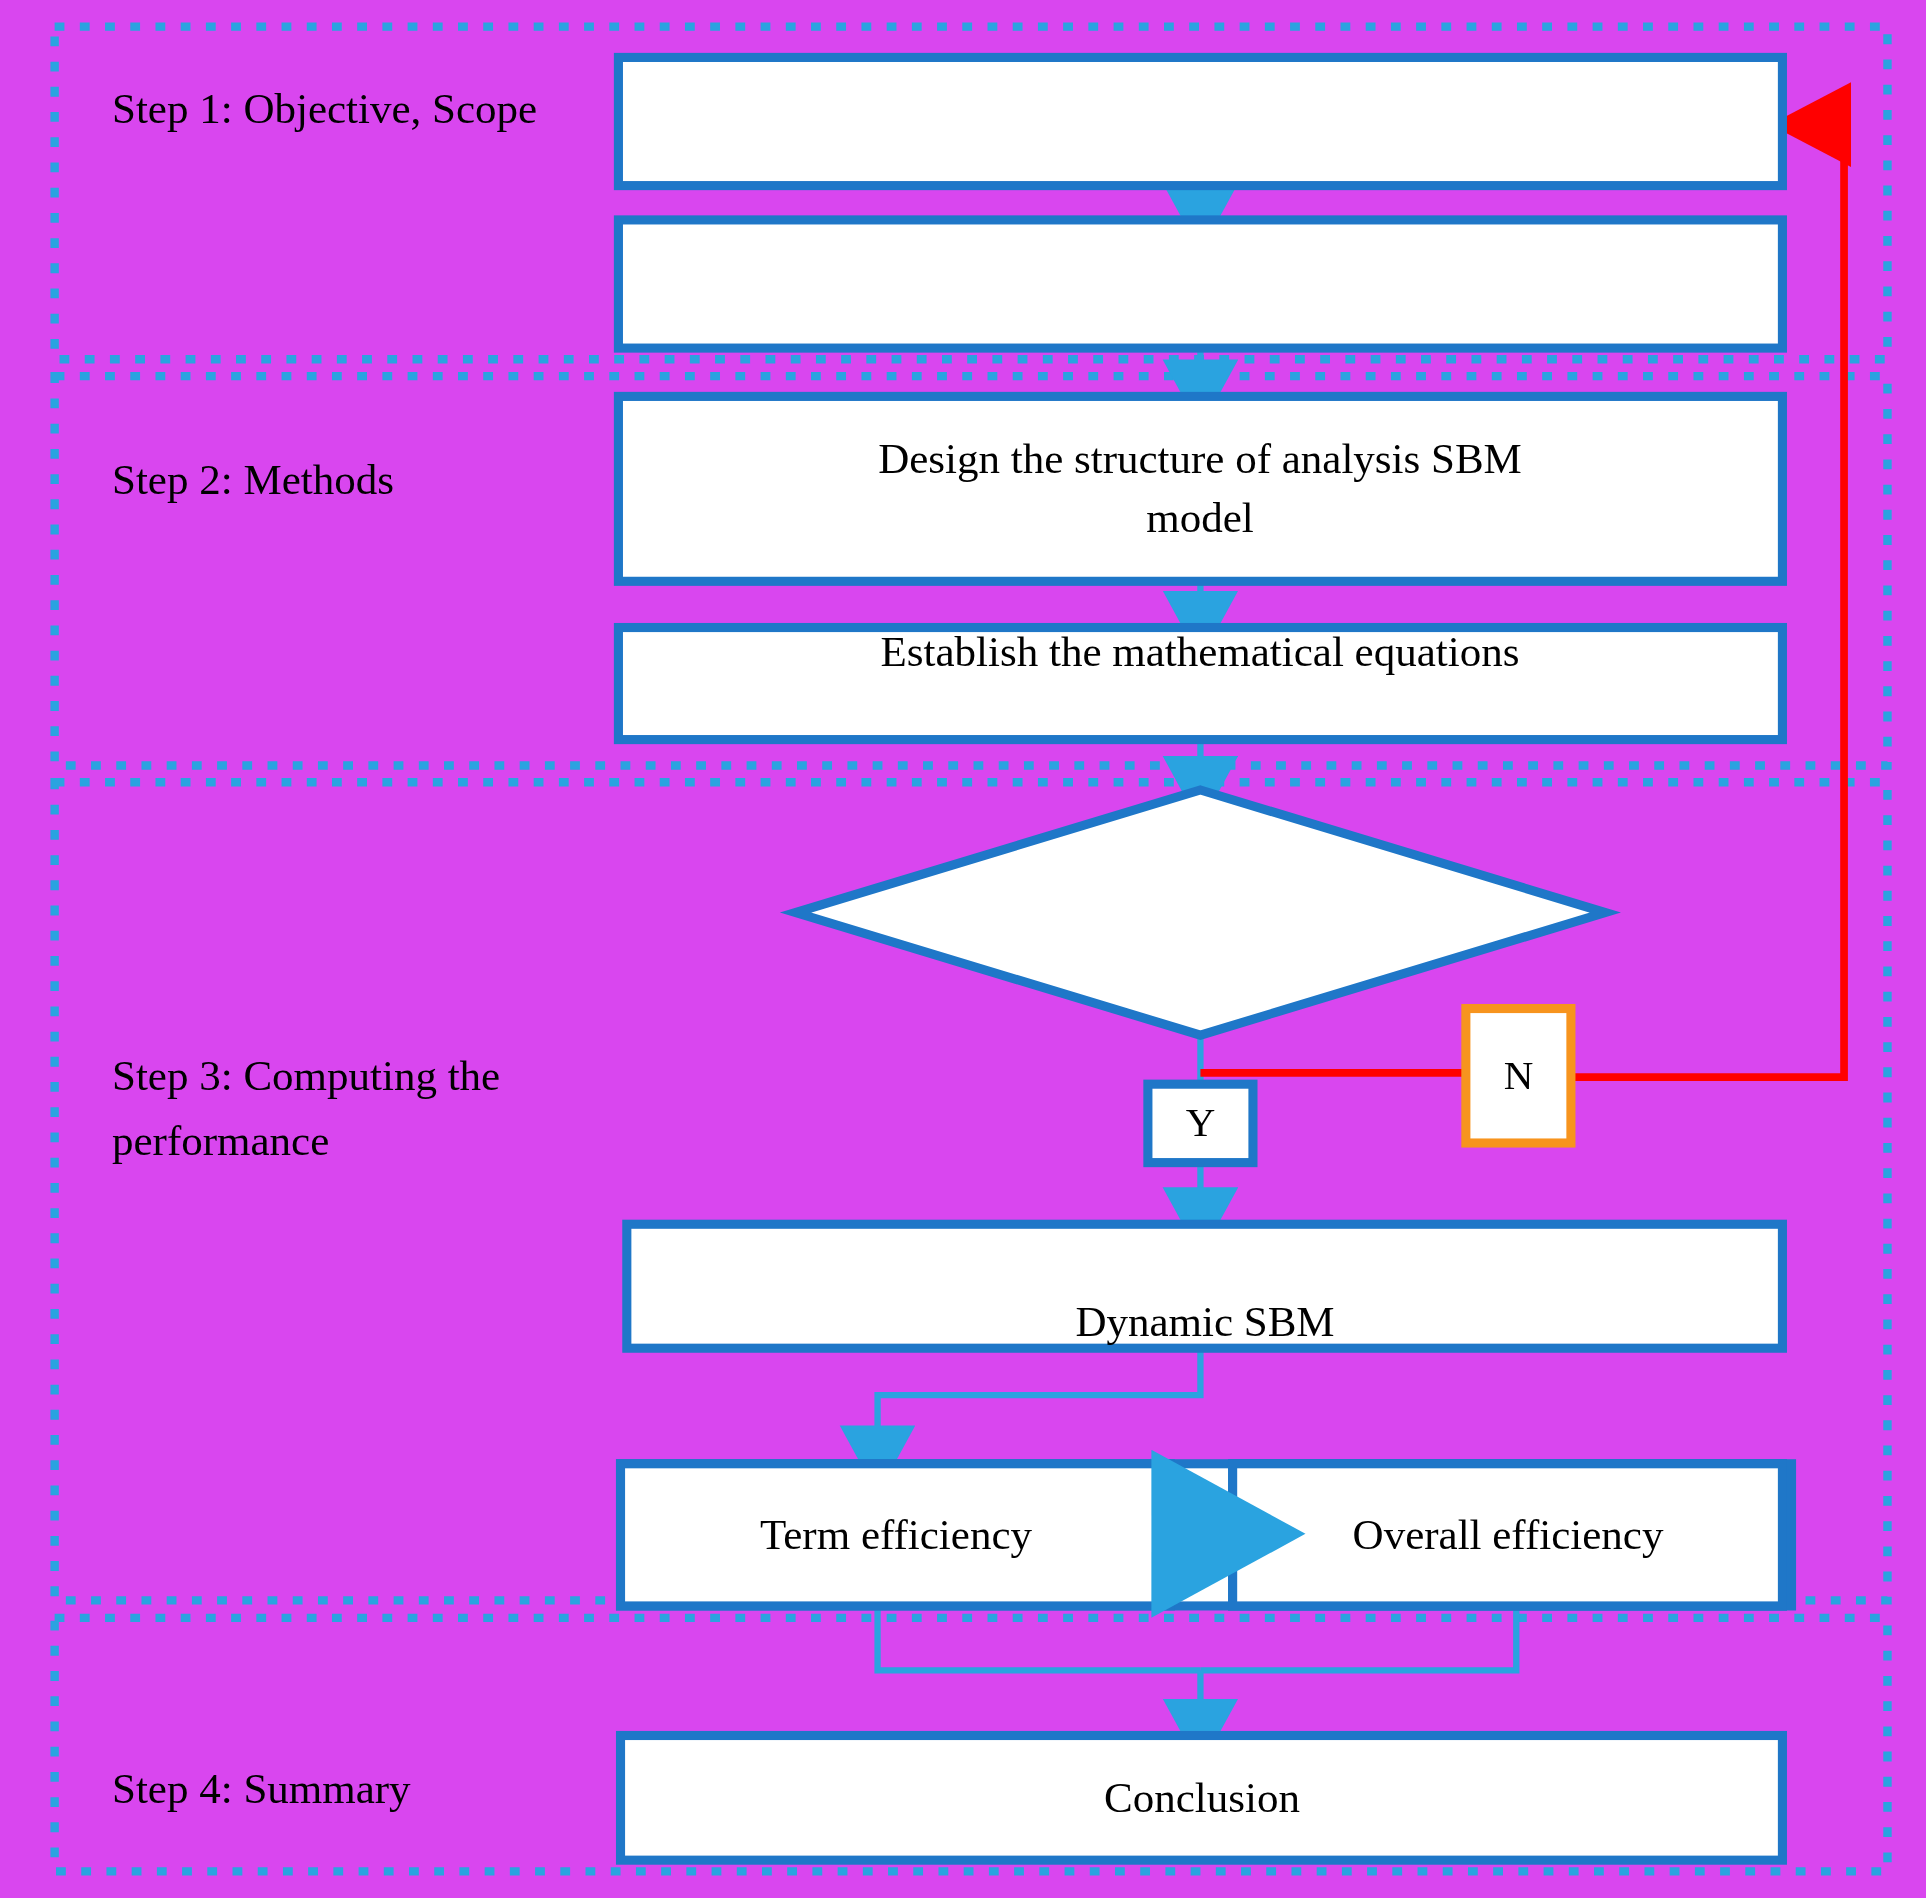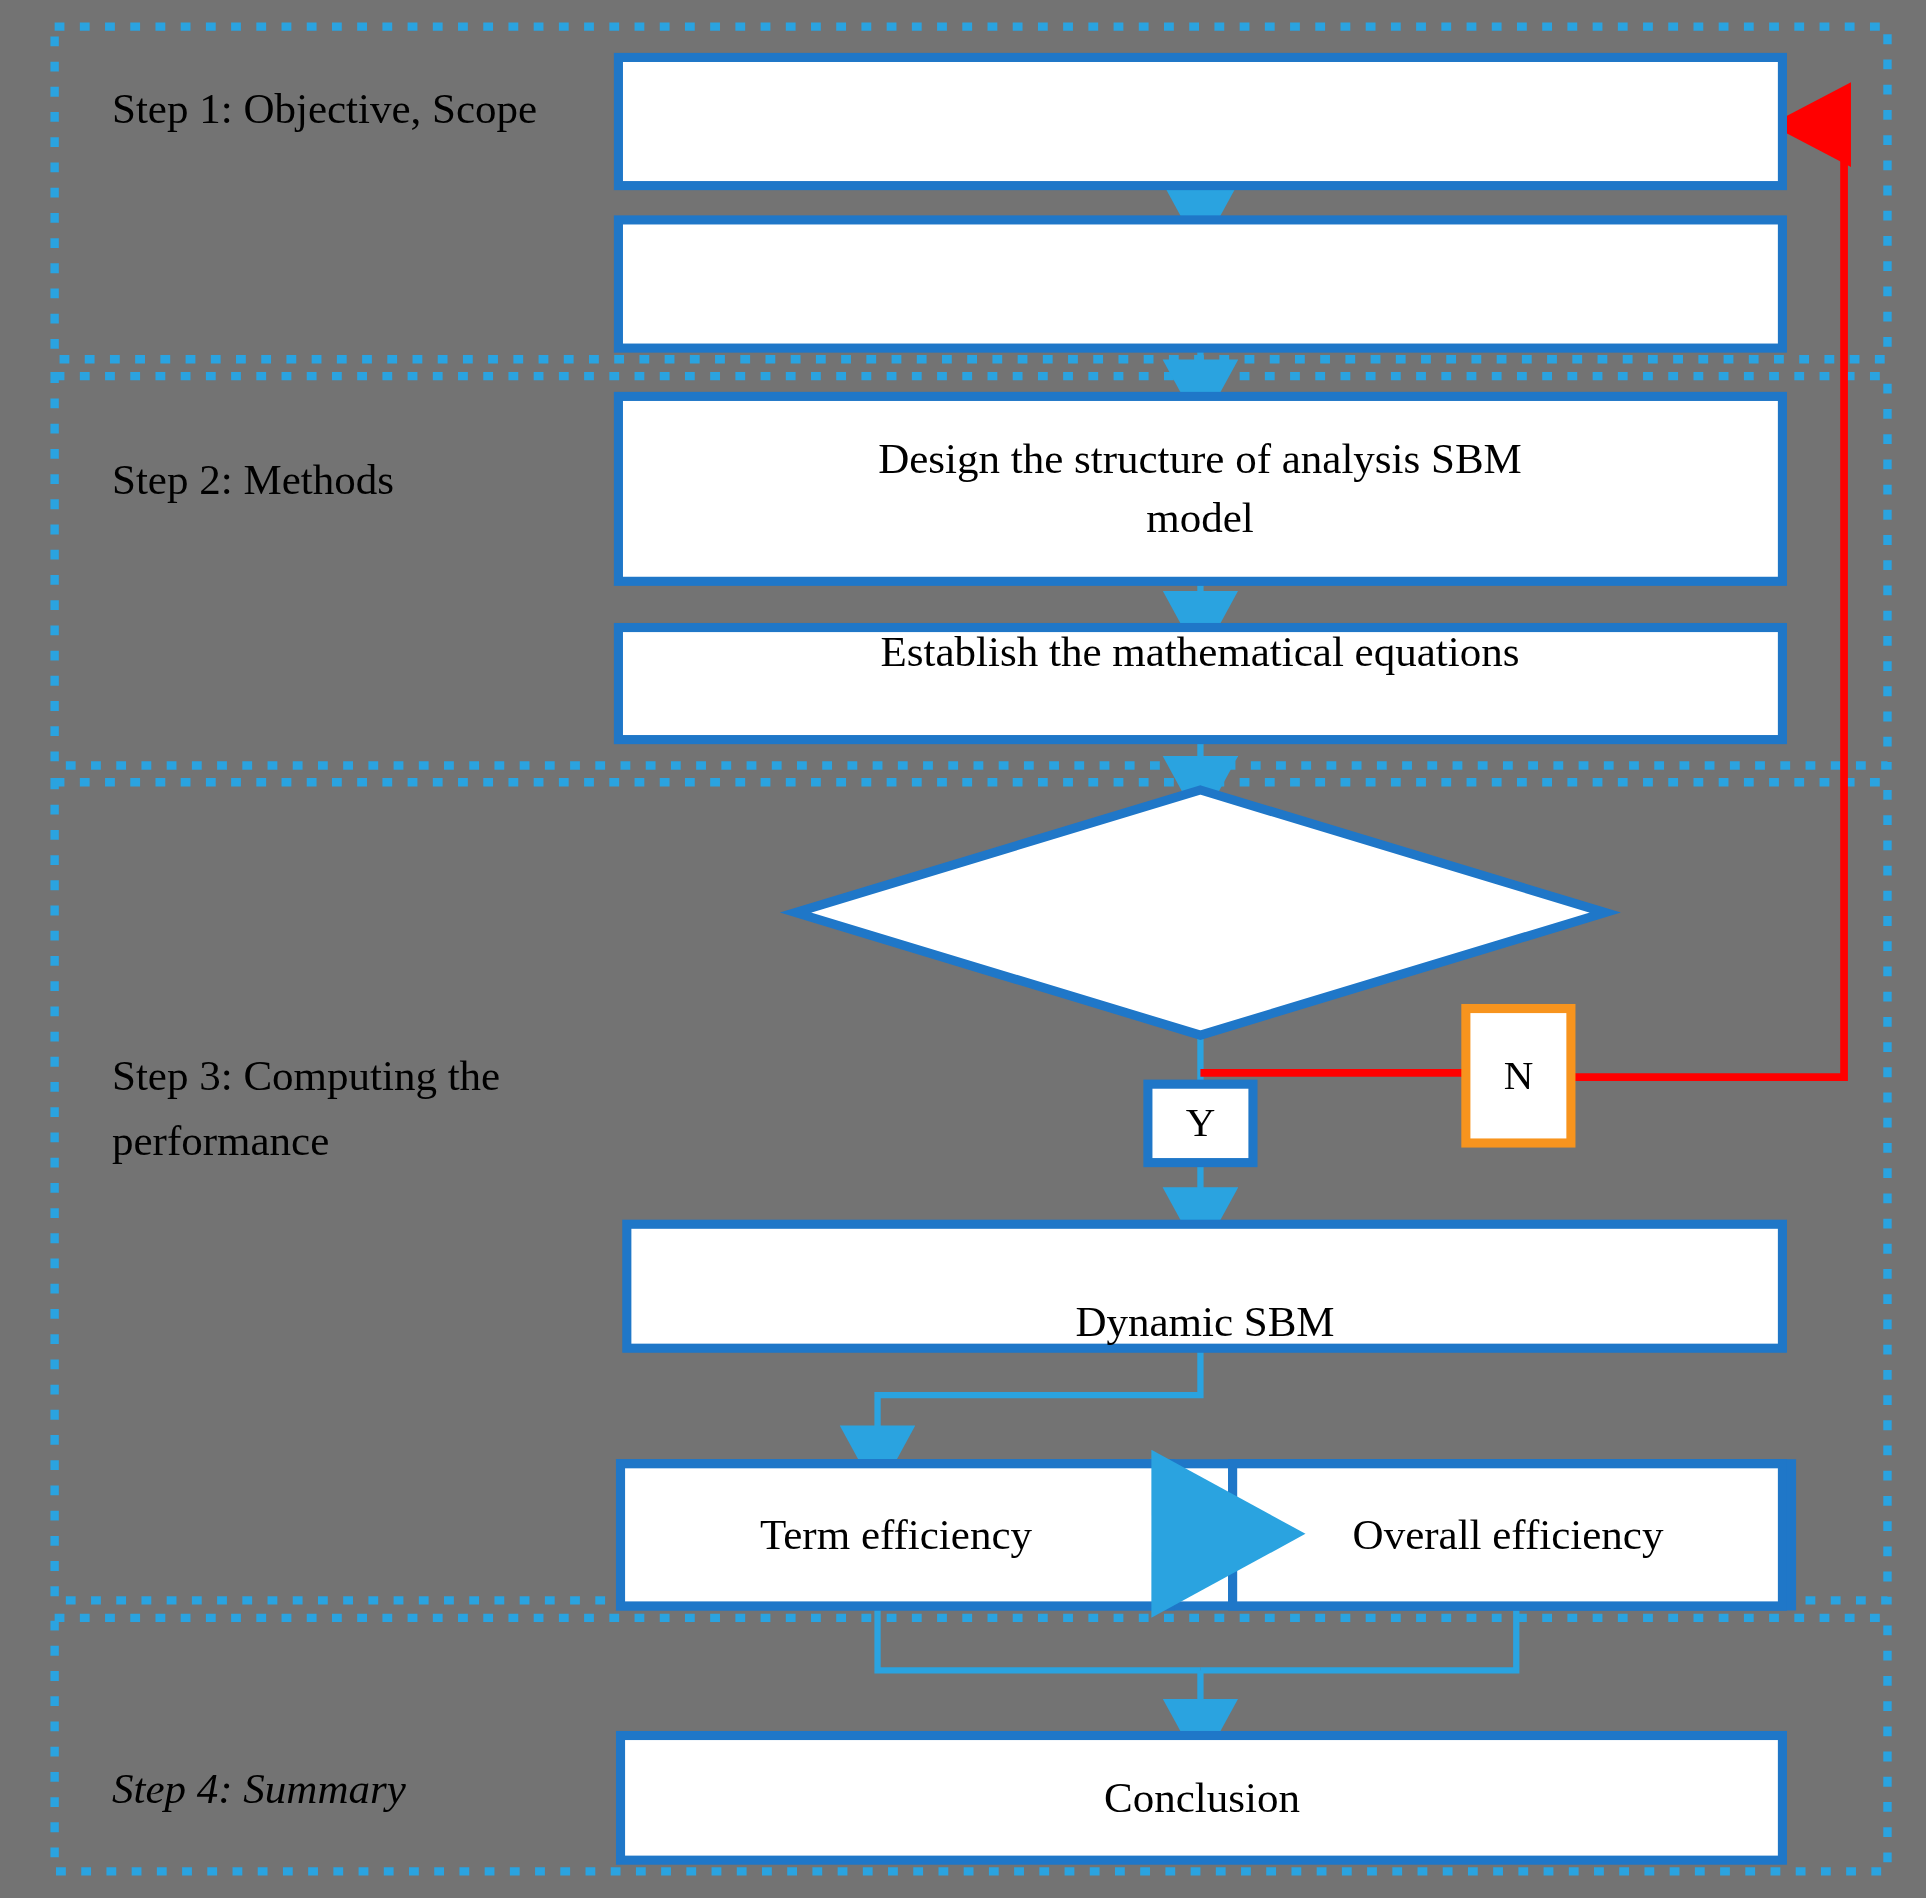--- a/index.html
+++ b/index.html
@@ -1,17 +1,17 @@
 <!DOCTYPE html>
 <html style="font-size:11.2px"><head>
 <meta charset="utf-8">
 <style>
   html,body{margin:0;padding:0;background:#ffffff;}
   body{width:1926px;height:1898px;overflow:hidden;font-family:"Liberation Serif",serif;}
-  #stage{position:relative;width:1926px;height:1898px;background:#737373;}
+  #stage{position:relative;width:1926px;height:1898px;background:#d946ef;}
   svg.layer{position:absolute;left:0;top:0;width:1926px;height:1898px;}
   .nodeText{
     position:absolute;
     display:flex;align-items:center;justify-content:center;
     text-align:center;
     font-family:"Liberation Serif",serif;
     color:#000;
     line-height:1.35;
     white-space:pre-line;
     pointer-events:none;
@@ -108,21 +108,21 @@
   </svg>
 
   <div class="stepLabel" style="left:112px; top:77px; width:462px;">Step 1: Objective,
 Scope</div>
 
   <div class="stepLabel" style="left:112px; top:448px; width:462px;">Step 2: Methods</div>
 
   <div class="stepLabel" style="left:112px; top:1044px; width:490px;">Step 3: Computing
 the performance</div>
 
-  <div class="stepLabel" style="left:112px; top:1757px; width:490px;font-style:italic;">Step 4: Summary</div>
+  <div class="stepLabel" style="left:112px; top:1757px; width:490px;">Step 4: Summary</div>
 
 
 
   <div class="nodeText boxLabel" style="left:618px; top:396px; width:1164px; height:185px;">Design the structure of analysis SBM
 model</div>
 
   <div class="nodeText boxLabel" style="left:618px; top:596px; width:1164px; height:112px;">Establish the mathematical equations</div>
 
 
   <div class="nodeText smallLabel" style="left:1148px; top:1084px; width:105px; height:78px;">Y</div>

